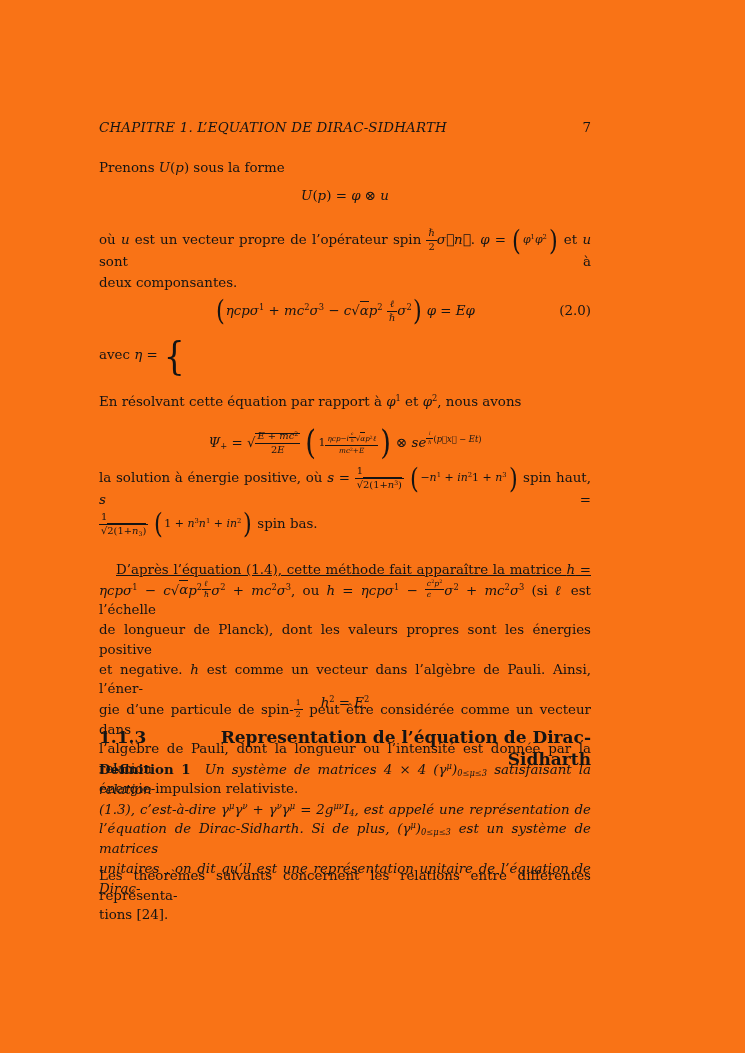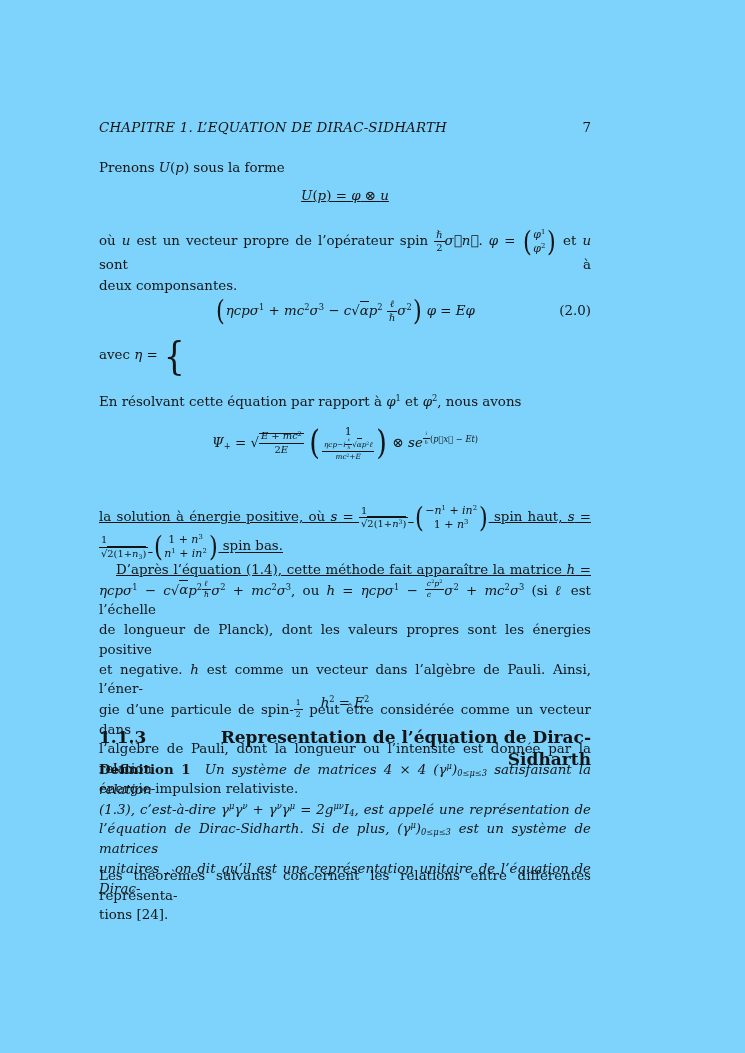--- a/index.html
+++ b/index.html
@@ -1,17 +1,17 @@
 <!DOCTYPE html>
 <html><head>
 <meta charset="utf-8">
 <style>
   html,body{margin:0;padding:0;background:#ffffff;}
   .page{
-    position:relative;width:745px;height:1053px;background:#7dd3fc;
+    position:relative;width:745px;height:1053px;background:#f97316;
     font-family:"DejaVu Serif","Liberation Serif",serif;
     color:#141414;font-size:13.4px;line-height:19.5px;overflow:hidden;
   }
   .blk{position:absolute;left:99px;width:492px;}
   i{font-style:italic;}
   sup{font-size:0.62em;vertical-align:0.55em;line-height:0;}
   sub{font-size:0.62em;vertical-align:-0.25em;line-height:0;}
 
   
   .hdr{top:118px;display:flex;justify-content:space-between;align-items:baseline;}
@@ -30,21 +30,21 @@
   .ifrac{display:inline-block;vertical-align:middle;text-align:center;line-height:1.08;font-size:0.74em;}
   .ifrac .fn{display:block;padding:0 2px 1px;}
   .ifrac .fd{display:block;border-top:1px solid currentColor;padding:1px 2px 0;}
   .ifrac.sm{font-size:0.66em;}
   .ifrac.xs{font-size:0.58em;vertical-align:-0.35em;}
   .sq{white-space:nowrap;}
   .sq .ol{border-top:1px solid currentColor;padding-top:1px;}
   .pv{display:inline-flex;align-items:center;vertical-align:middle;}
   .pv .par{font-size:2.05em;line-height:0.85;font-weight:300;transform:scaleX(0.82);}
   .pv .par.p3{font-size:2.5em;}
-  .col{display:inline-flex;flex-direction:column;align-items:center;font-size:0.82em;line-height:1.25;text-align:center;padding:0 1px;}
+  .col{display:inline-flex;align-items:center;font-size:0.82em;line-height:1.25;text-align:center;padding:0 1px;}
   .brace{font-size:2.9em;line-height:0.8;font-weight:300;transform:scaleX(0.85);}
   .cases{display:inline-flex;flex-direction:column;align-items:flex-start;line-height:1.5;margin-left:2px;}
   .up{font-style:normal;font-weight:bold;}
 
   
   .sechead{top:726px;font-weight:bold;font-size:17px;line-height:22px;display:flex;text-align:right;}
   .sechead .num{margin-right:26px;}
 </style>
 </head>
 <body>
@@ -53,21 +53,21 @@
 
   <div class="blk hdr">
     <span class="chap">CHAPITRE 1. L’EQUATION DE DIRAC-SIDHARTH</span>
     <span class="pnum">7</span>
   </div>
 
   <div class="blk" style="top:158px;">
     <span class="jl left">Prenons <i>U</i>(<i>p</i>) sous la forme</span>
   </div>
 
-  <div class="blk eq" style="top:184px;height:24px;text-decoration:underline;">
+  <div class="blk eq" style="top:184px;height:24px;">
     <span><i>U</i>(<i>p</i>) = <i>φ</i> ⊗ <i>u</i></span>
   </div>
 
   <div class="blk" style="top:212px;">
     <span class="jl" style="margin-bottom:1px;margin-top:16px;">où <i>u</i> est un vecteur propre de l’opérateur spin <span class="ifrac"><span class="fn">ℏ</span><span class="fd">2</span></span><i>σ⃗n⃗</i>. <i>φ</i> = <span class="pv">
           <span class="par">(</span>
           <span class="col">
             <span><i>φ</i><sup>1</sup></span>
             <span><i>φ</i><sup>2</sup></span>
           </span>
@@ -102,21 +102,21 @@
             <span>1</span>
             <span class="ifrac sm">
               <span class="fn"><i>ηcp</i>−<i>i</i><span class="ifrac xs"><span class="fn"><i>c</i></span><span class="fd">ℏ</span></span><span class="sq">√<span class="ol"><i>α</i></span></span><i>p</i><sup>2</sup><i>ℓ</i></span>
               <span class="fd"><i>mc</i><sup>2</sup>+<i>E</i></span>
             </span>
           </span>
           <span class="par p3">)</span>
         </span> ⊗ <i>se</i><sup><span class="ifrac xs"><span class="fn"><i>i</i></span><span class="fd">ℏ</span></span>(<i>p⃗x⃗</i> − <i>Et</i>)</sup></span>
   </div>
 
-  <div class="blk" style="top:504px;text-decoration:underline;">
+  <div class="blk" style="top:466px;">
     <span class="jl" style="margin-bottom:2px;">la solution à énergie positive, où <i>s</i> = <span class="ifrac"><span class="fn">1</span><span class="fd"><span class="sq">√<span class="ol">2(1+<i>n</i><sup>3</sup>)</span></span></span></span> <span class="pv">
           <span class="par">(</span>
           <span class="col">
             <span>−<i>n</i><sup>1</sup> + <i>in</i><sup>2</sup></span>
             <span>1 + <i>n</i><sup>3</sup></span>
           </span>
           <span class="par">)</span>
         </span> spin haut, <i>s</i> =</span>
     <span class="jl left"><span class="ifrac"><span class="fn">1</span><span class="fd"><span class="sq">√<span class="ol">2(1+<i>n</i><sub>3</sub>)</span></span></span></span> <span class="pv">
           <span class="par">(</span>

